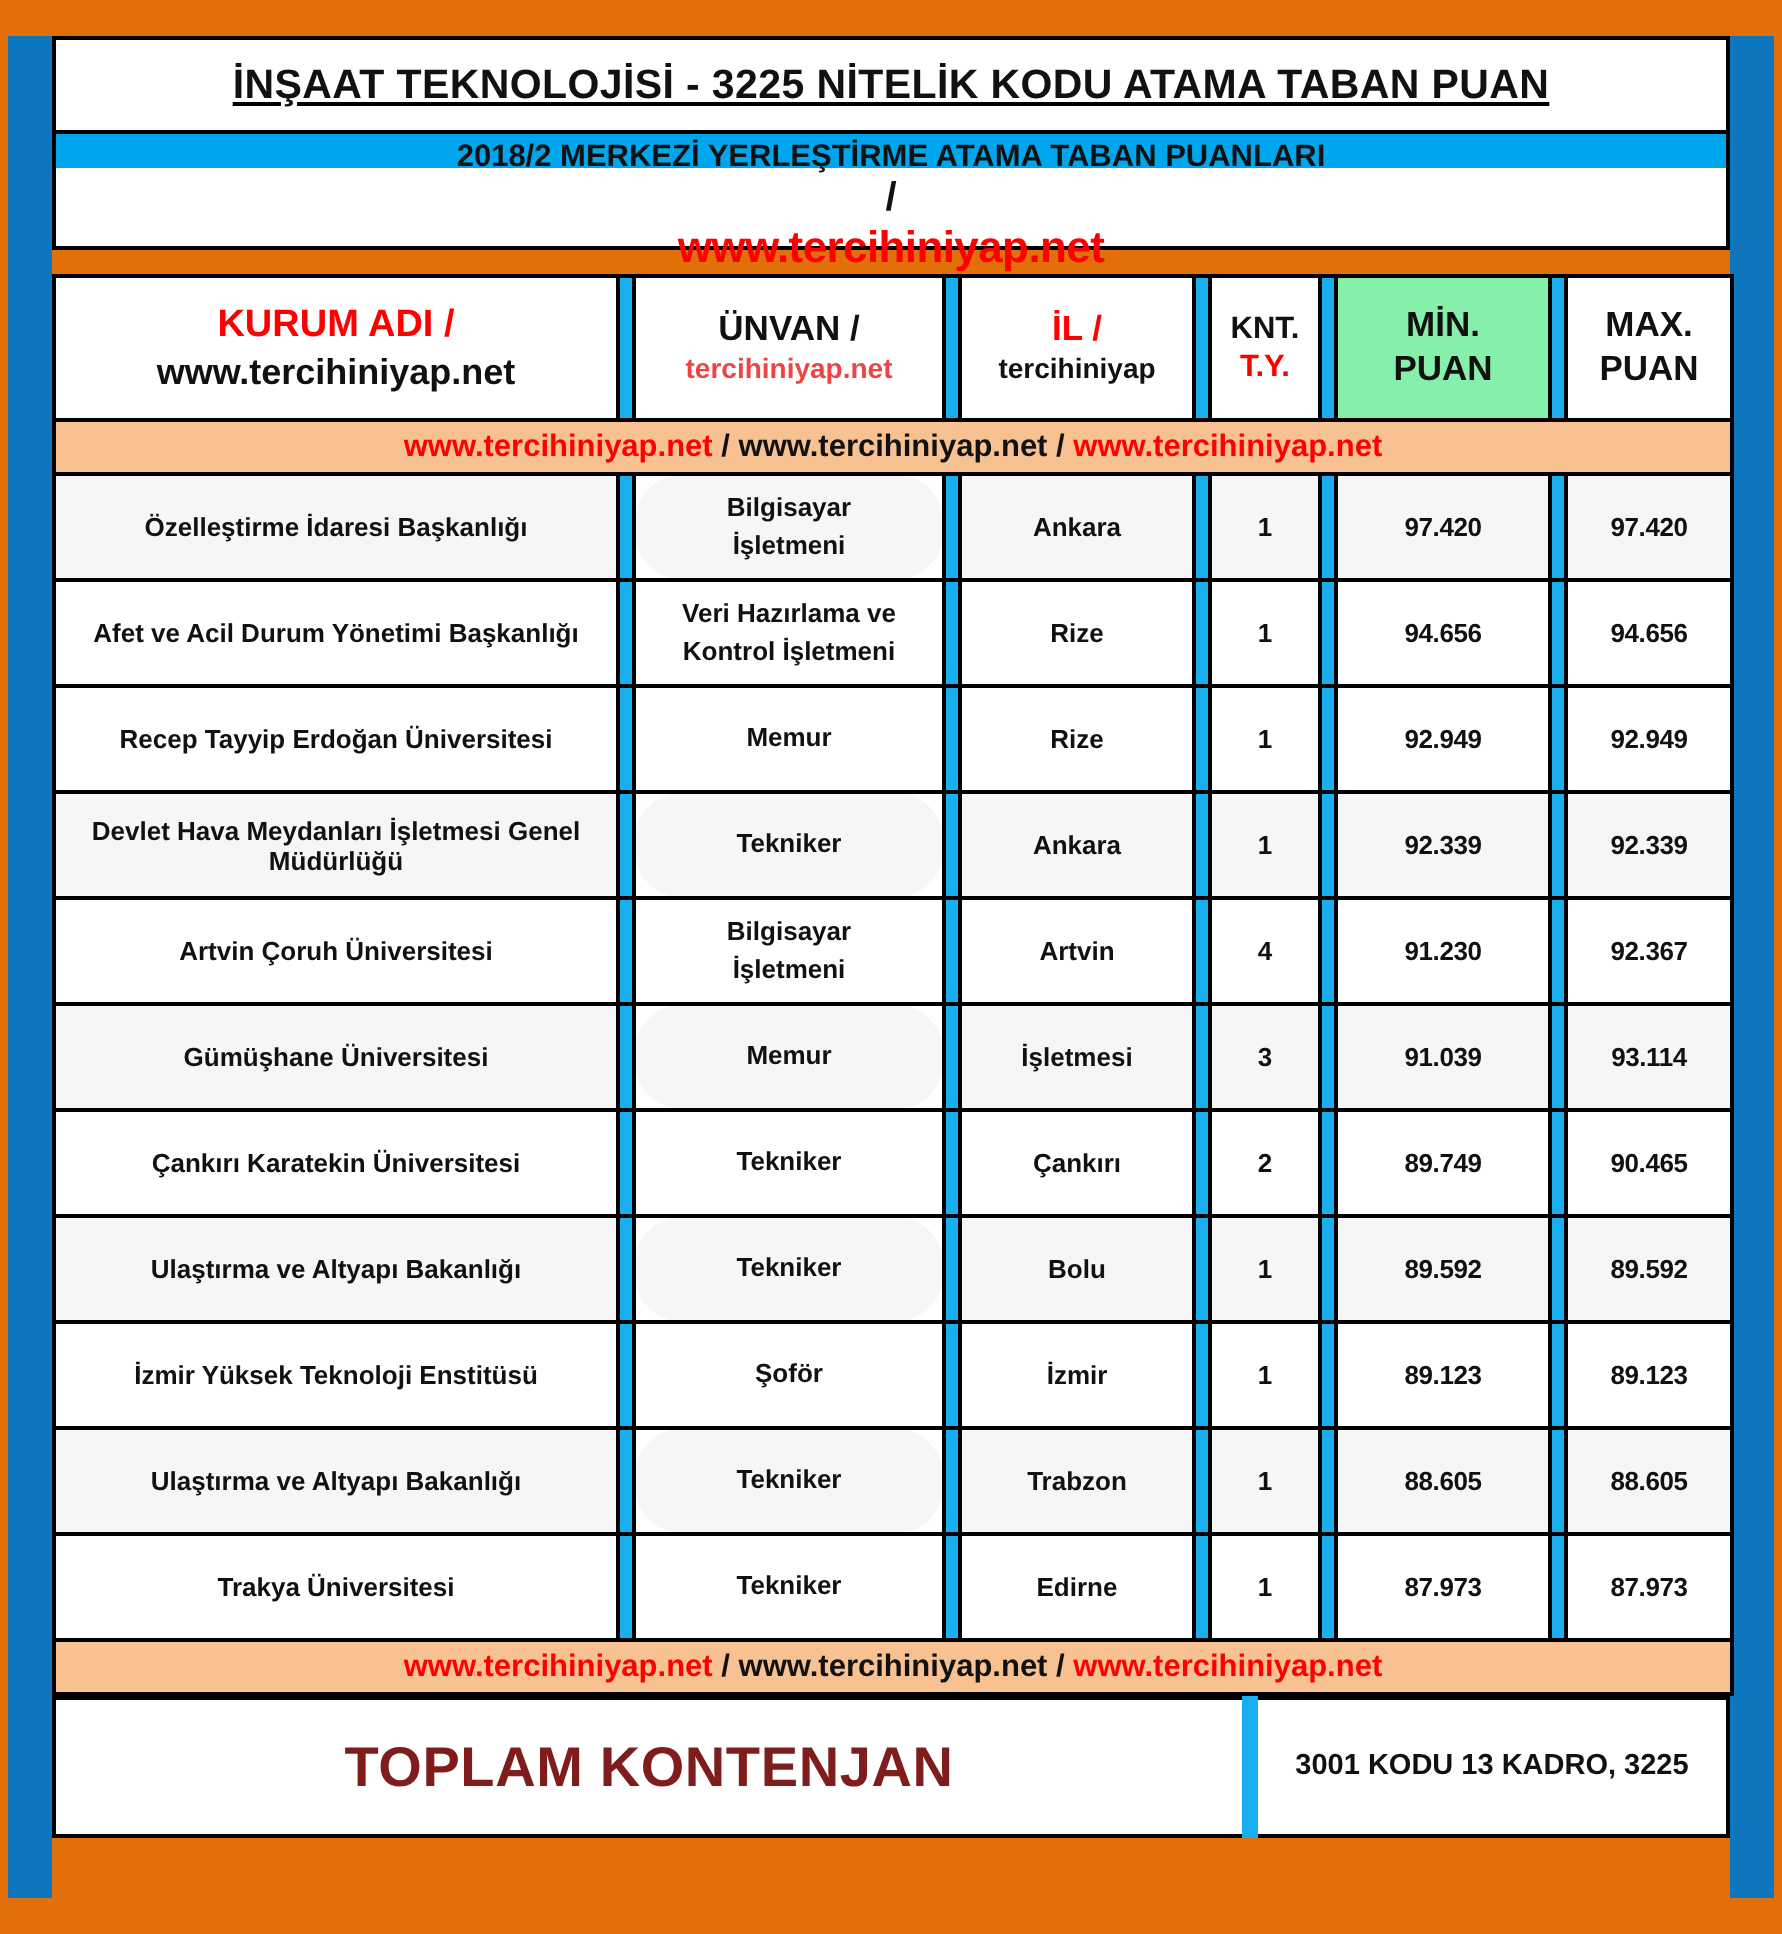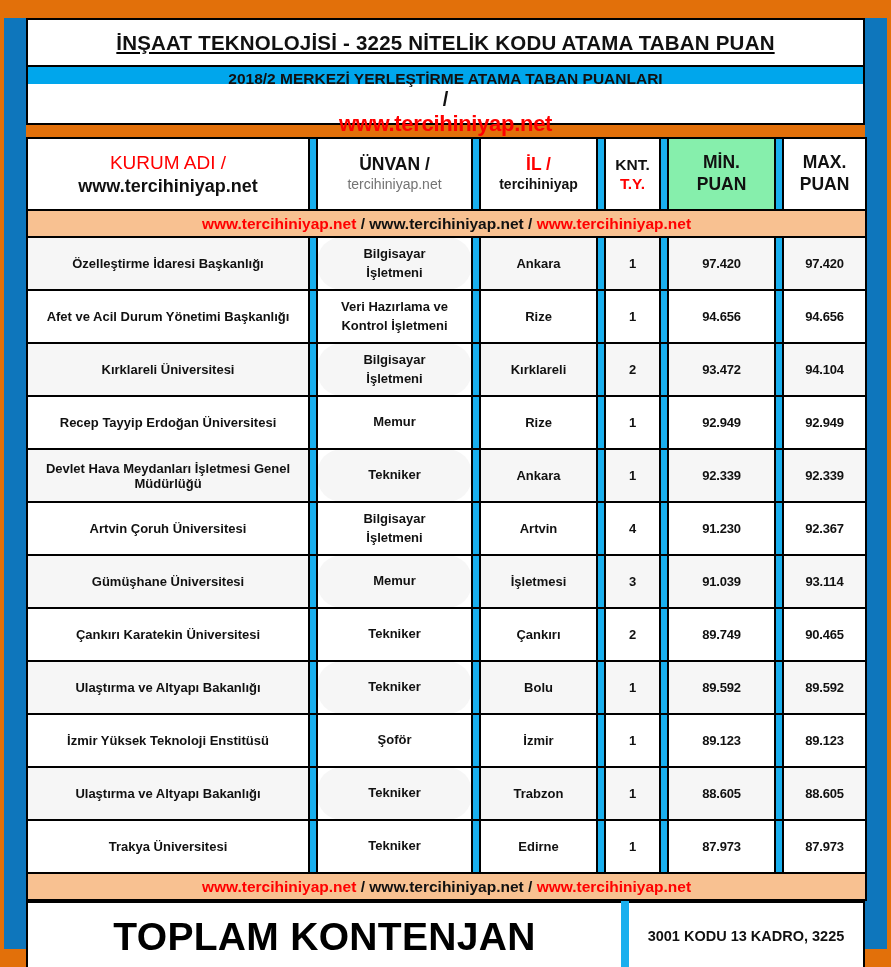--- a/index.html
+++ b/index.html
@@ -82,24 +82,24 @@
   col.c-min{width:107px;}
   col.c-sepE{width:8px;}
   col.c-max{width:83px;}
 
   td.sep{background:#19AFEE;border-top:none;border-bottom:none;border-left:none;border-right:none;padding:0;}
 
   
   tr.hdr td{height:72px;line-height:1.25;}
   .hdr-l1{display:block;}
   .hdr-l2{display:block;}
-  .h-kurum-1{font-size:19px;font-weight:normal;color:#FF0000;}
+  .h-kurum-1{font-size:19px;font-weight:bold;color:#FF0000;}
   .h-kurum-2{font-size:18px;font-weight:bold;color:#111;}
   .h-unvan-1{font-size:17.5px;font-weight:bold;color:#111;}
-  .h-unvan-2{font-size:14px;font-weight:normal;color:#737373;}
+  .h-unvan-2{font-size:14px;font-weight:bold;color:#ef4444;}
   .h-il-1{font-size:17.5px;font-weight:bold;color:#FF0000;}
   .h-il-2{font-size:14px;font-weight:bold;color:#111;}
   .h-knt-1{font-size:15.5px;font-weight:bold;color:#111;}
   .h-knt-2{font-size:15.5px;font-weight:bold;color:#FF0000;}
   .h-minmax{font-size:17.5px;font-weight:bold;color:#111;}
   td.minhdr{background:#86efac;}
 
   
   tr.promo td{
     background:#F8C191;height:27px;border-top:2px solid #000;border-bottom:2px solid #000;
@@ -118,21 +118,21 @@
   .c-knt-t{font-size:13px;}
   .c-min-t{font-size:22px;font-weight:bold;letter-spacing:-0.2px;}
   .c-max-t{font-size:18px;font-weight:bold;letter-spacing:-0.2px;}
 
   
   .foot-wrap{width:839px;display:flex;box-sizing:border-box;}
   .foot-left{
     width:595px;height:71px;background:#fff;border:2px solid #000;border-right:none;
     box-sizing:border-box;display:flex;align-items:center;justify-content:center;
   }
-  .foot-left span{font-size:39px;font-weight:bold;color:#000000;letter-spacing:.3px;}
+  .foot-left span{font-size:28px;font-weight:bold;color:#7f1d1d;letter-spacing:.3px;}
   .foot-sep{width:8px;height:71px;background:#19AFEE;}
   .foot-right{
     flex:1;height:71px;background:#fff;border:2px solid #000;border-left:none;
     box-sizing:border-box;display:flex;flex-direction:column;align-items:center;justify-content:center;
     padding:0 4px;
   }
   .foot-right span{font-size:14.5px;font-weight:bold;color:#111;line-height:1.85;white-space:nowrap;}
 </style>
 </head>
 <body>
@@ -240,36 +240,20 @@
           <td class="sep"></td>
           <td class="c-il-t">Rize</td>
           <td class="sep"></td>
           <td class="c-knt-t">1</td>
           <td class="sep"></td>
           <td class="c-min-t">94.656</td>
           <td class="sep"></td>
           <td class="c-max-t">94.656</td>
         </tr>
 
-        <tr class="data alt">
-          <td class="c-name">Kırklareli Üniversitesi</td>
-          <td class="sep"></td>
-          <td class="c-unvan-t">
-            <span>Bilgisayar</span><br>
-            <span>İşletmeni</span>
-          </td>
-          <td class="sep"></td>
-          <td class="c-il-t">Kırklareli</td>
-          <td class="sep"></td>
-          <td class="c-knt-t">2</td>
-          <td class="sep"></td>
-          <td class="c-min-t">93.472</td>
-          <td class="sep"></td>
-          <td class="c-max-t">94.104</td>
-        </tr>
 
         <tr class="data">
           <td class="c-name">Recep Tayyip Erdoğan Üniversitesi</td>
           <td class="sep"></td>
           <td class="c-unvan-t">Memur</td>
           <td class="sep"></td>
           <td class="c-il-t">Rize</td>
           <td class="sep"></td>
           <td class="c-knt-t">1</td>
           <td class="sep"></td>

